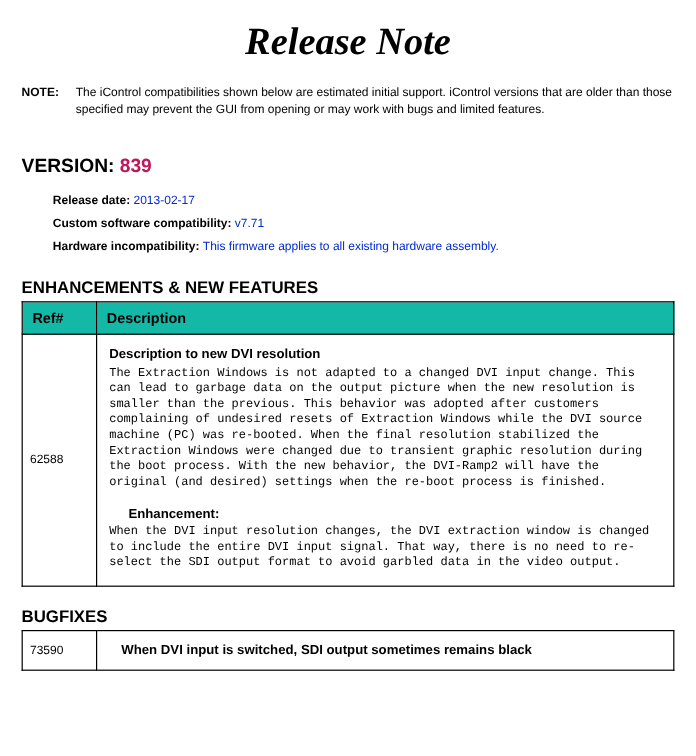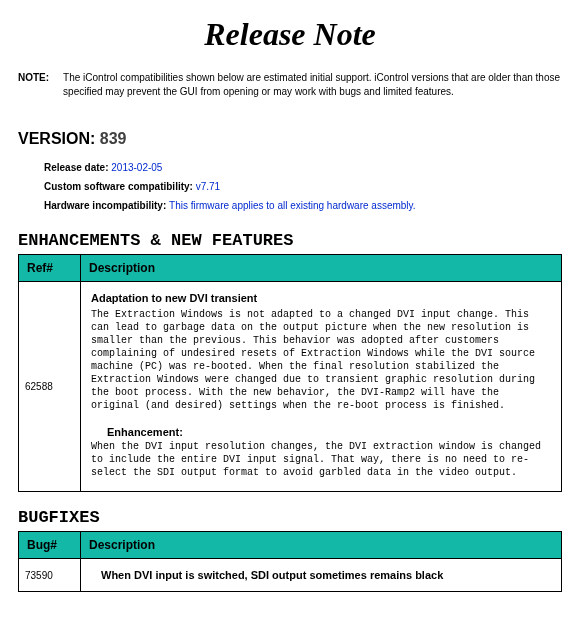--- a/index.html
+++ b/index.html
@@ -26,33 +26,32 @@
       font-size: 10px;
       line-height: 1.35;
       margin-bottom: 32px;
     }
     .note-label { font-weight: bold; flex: 0 0 auto; }
     .version-line {
       font-size: 16px;
       font-weight: bold;
       margin-bottom: 10px;
     }
-    .version-line .num { color: #404040; }
+    .version-line .num { color: #be185d; }
     .meta {
       margin-left: 26px;
       font-size: 10px;
       line-height: 1.9;
     }
     .meta .lbl { font-weight: bold; }
     .meta .val { color: #0029cf; }
     .section-head {
       font-weight: bold;
-      font-size: 17px;
+      font-size: 14px;
       margin: 16px 0 4px 0;
-      font-family: Liberation Mono, monospace;
     }
     table {
       width: 100%;
       border-collapse: collapse;
       font-size: 10px;
     }
     th, td {
       border: 1px solid #000;
       vertical-align: top;
     }
@@ -102,54 +101,50 @@
   <div class="note-label">NOTE:</div>
   <div>The iControl compatibilities shown below are estimated initial support.  iControl versions that are older than those specified may prevent the GUI from opening or may work with bugs and limited features.</div>
 </div>
 
 <div class="version-line">
   <span>VERSION: </span><span class="num">839</span>
 </div>
 
 <div class="meta">
   <div>
-    <span class="lbl">Release date: </span><span class="val">2013-02-05</span>
+    <span class="lbl">Release date: </span><span class="val">2013-02-17</span>
   </div>
   <div>
     <span class="lbl">Custom software compatibility: </span><span class="val">v7.71</span>
   </div>
   <div>
     <span class="lbl">Hardware incompatibility: </span><span class="val">This firmware applies to all existing hardware assembly.</span>
   </div>
 </div>
 
 <div class="section-head">ENHANCEMENTS &amp; NEW FEATURES</div>
 <table>
   <tbody>
       <tr>
     <th class="ref-col">Ref#</th>
     <th>Description</th>
   </tr>
   <tr>
     <td class="ref-col">62588</td>
     <td class="desc-col">
-      <div class="desc-title">Adaptation to new DVI transient</div>
+      <div class="desc-title">Description to new DVI resolution</div>
       <div class="mono">The Extraction Windows is not adapted to a changed DVI input change.  This can lead to garbage data on the output picture when the new resolution is smaller than the previous.  This behavior was adopted after customers complaining of undesired resets of Extraction Windows while the DVI source machine (PC) was re-booted.  When the final resolution stabilized the Extraction Windows were changed due to transient graphic resolution during the boot process.  With the new behavior, the DVI-Ramp2 will have the original (and desired) settings when the re-boot process is finished.</div>
       <div class="subhead">Enhancement:</div>
       <div class="mono">When the DVI input resolution changes, the DVI extraction window is changed to include the entire DVI input signal.  That way, there is no need to re-select the SDI output format to avoid garbled data in the video output.</div>
     </td>
   </tr>
 </tbody>
   </table>
 
 <div class="section-head">BUGFIXES</div>
 <table>
   <tbody>
-      <tr>
-    <th class="ref-col">Bug#</th>
-    <th>Description</th>
-  </tr>
   <tr>
     <td class="ref-col">73590</td>
     <td class="bug-desc">When DVI input is switched, SDI output sometimes remains black</td>
   </tr>
 </tbody>
   </table>
 
 </body></html>

